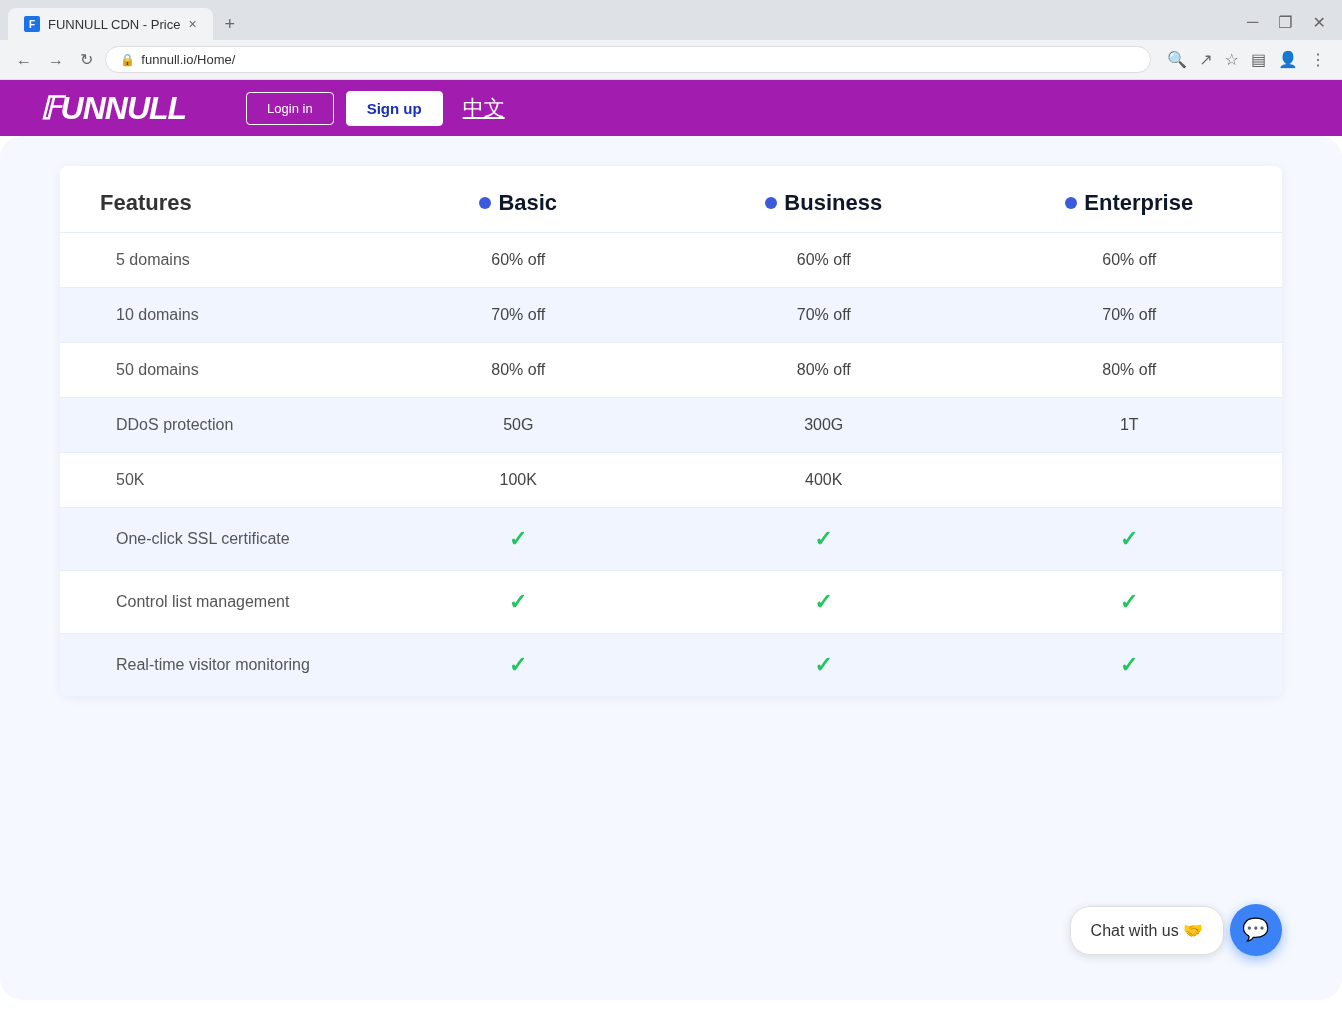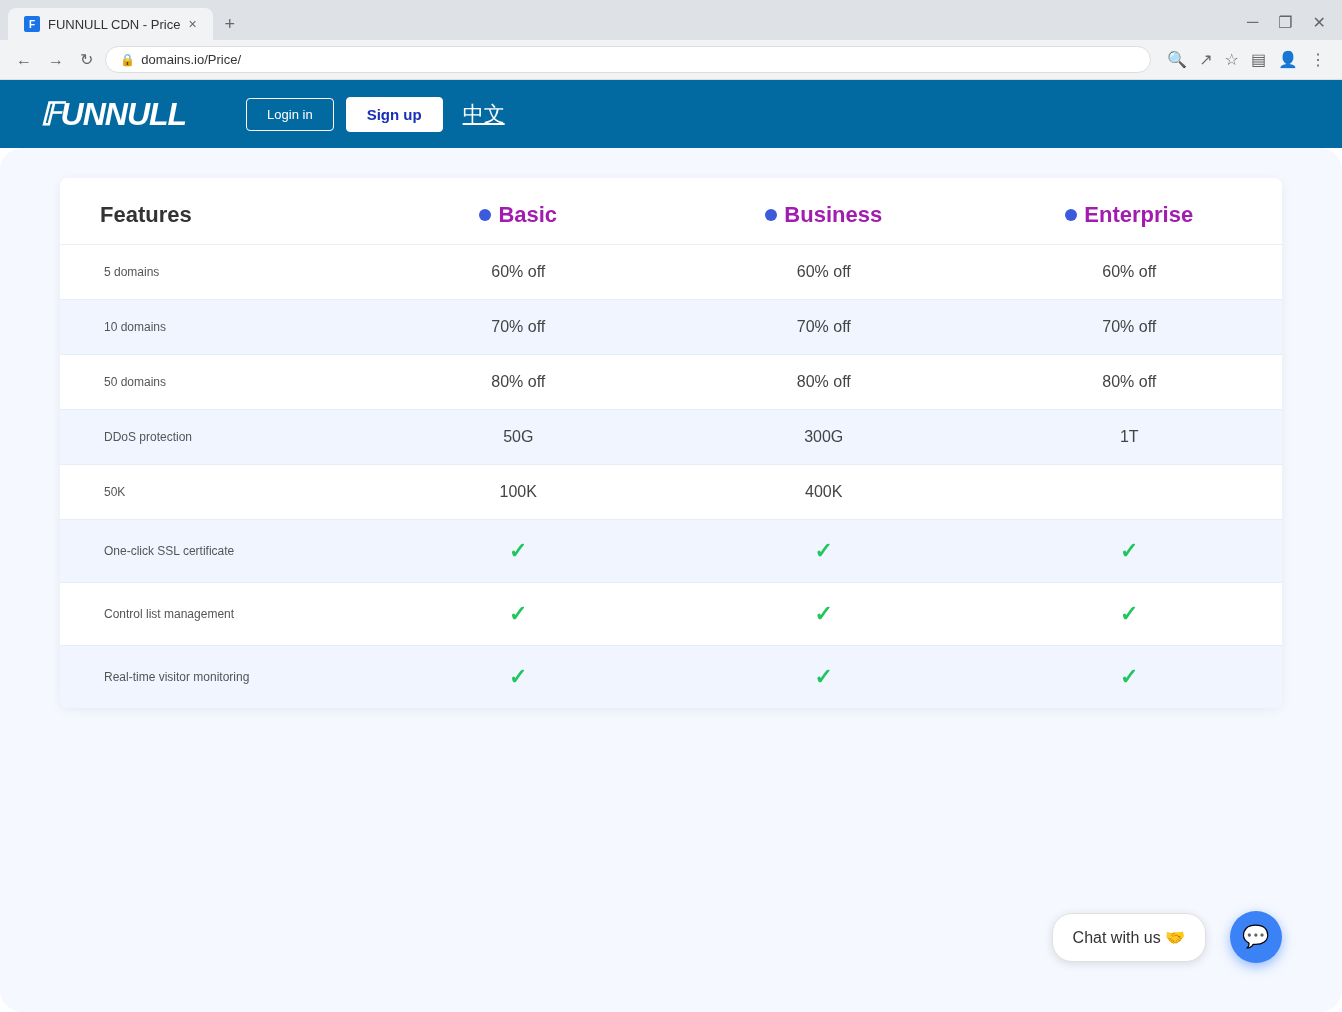--- a/index.html
+++ b/index.html
@@ -74,25 +74,25 @@
       color: #333;
       display: flex; align-items: center; gap: 6px;
     }
     .address-bar .lock-icon { color: #5f6368; font-size: 12px; }
     .address-bar .url { color: #333; font-size: 13px; }
     .toolbar-icons { display: flex; gap: 4px; margin-left: 4px; }
     .toolbar-icon { background: none; border: none; cursor: pointer; font-size: 16px; color: #666; padding: 4px; }
 
     
     .site-header {
-      background: #0369a1;
+      background: #a21caf;
       display: flex;
       align-items: center;
       padding: 8px 40px;
-      height: 68px;
+      height: 56px;
     }
     .logo {
       color: white;
       font-size: 32px;
       font-weight: 900;
       font-style: italic;
       letter-spacing: -1px;
       margin-right: 60px;
       text-decoration: none;
     }
@@ -165,21 +165,21 @@
     }
     .col-features {
       padding-left: 40px;
       font-size: 22px;
       font-weight: 600;
       color: #333;
       display: flex; align-items: center;
     }
     .col-plan {
       display: flex; align-items: center; justify-content: center;
-      font-size: 22px; font-weight: 600; color: #a21caf; gap: 7px;
+      font-size: 22px; font-weight: 600; color: #0f172a; gap: 7px;
     }
     .plan-dot {
       width: 12px; height: 12px; border-radius: 50%;
       background: #3b5bdb;
       display: inline-block;
     }
 
     .table-row {
       display: grid;
       grid-template-columns: 1fr 1fr 1fr 1fr;
@@ -190,37 +190,37 @@
       background: #f0f5ff;
     }
     .table-row:last-child { border-bottom: none; }
 
     .cell {
       display: flex; align-items: center; justify-content: center;
       font-size: 16px; color: #444;
     }
     .cell:first-child {
       justify-content: flex-start;
-      padding-left: 44px;
-      font-size: 12px; color: #555;
+      padding-left: 56px;
+      font-size: 16px; color: #555;
     }
     .check-icon {
       color: #22c55e;
       font-size: 22px;
       font-weight: 700;
     }
 
     
     .chat-widget {
       position: fixed;
-      bottom: 49px;
+      bottom: 56px;
       right: 60px;
       display: flex;
       align-items: center;
-      gap: 24px;
+      gap: 6px;
     }
     .chat-bubble {
       background: white;
       border: 1px solid #e0e0e0;
       border-radius: 20px;
       padding: 14px 20px;
       font-size: 16px;
       color: #333;
       box-shadow: 0 2px 10px rgba(0,0,0,0.12);
       white-space: nowrap;
@@ -253,21 +253,21 @@
       <button class="win-btn">❐</button>
       <button class="win-btn">✕</button>
     </div>
   </div>
   <div class="address-bar-row">
     <button class="nav-btn">←</button>
     <button class="nav-btn">→</button>
     <button class="nav-btn">↻</button>
     <div class="address-bar">
       <span class="lock-icon">🔒</span>
-      <span class="url">domains.io/Price/</span>
+      <span class="url">funnull.io/Home/</span>
     </div>
     <div class="toolbar-icons">
       <button class="toolbar-icon">🔍</button>
       <button class="toolbar-icon">↗</button>
       <button class="toolbar-icon">☆</button>
       <button class="toolbar-icon">▤</button>
       <button class="toolbar-icon">👤</button>
       <button class="toolbar-icon">⋮</button>
     </div>
   </div>

